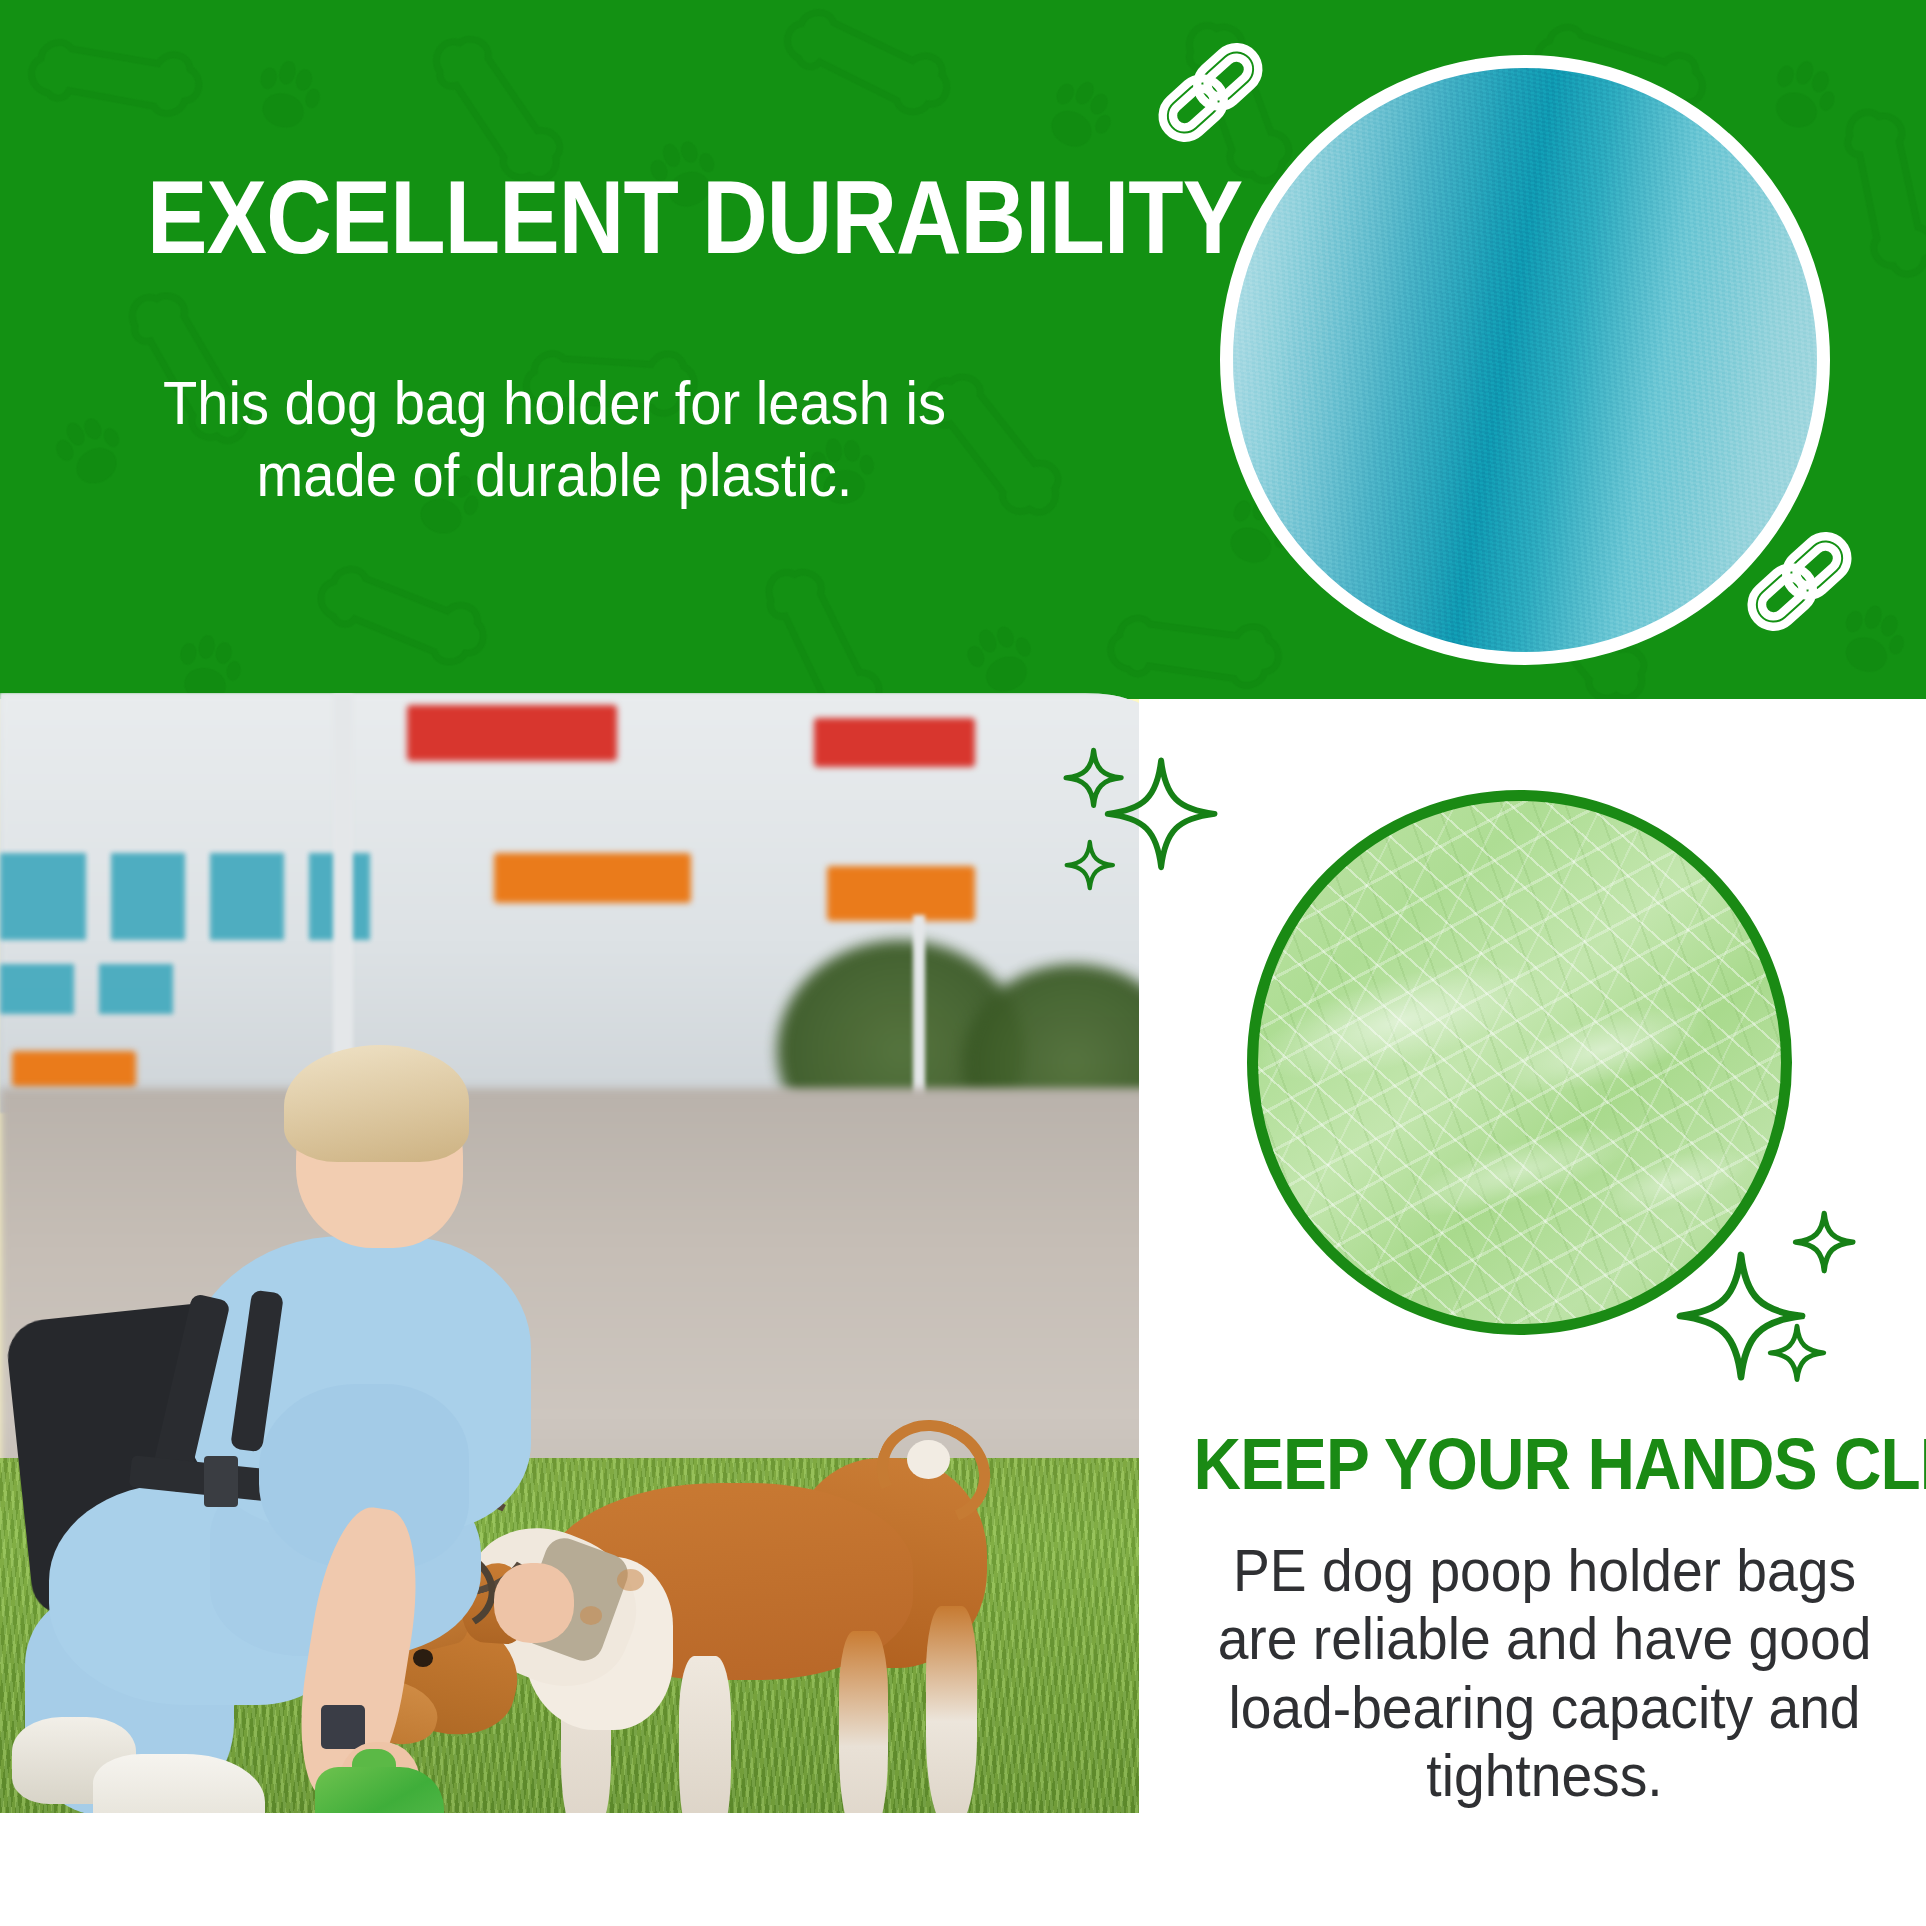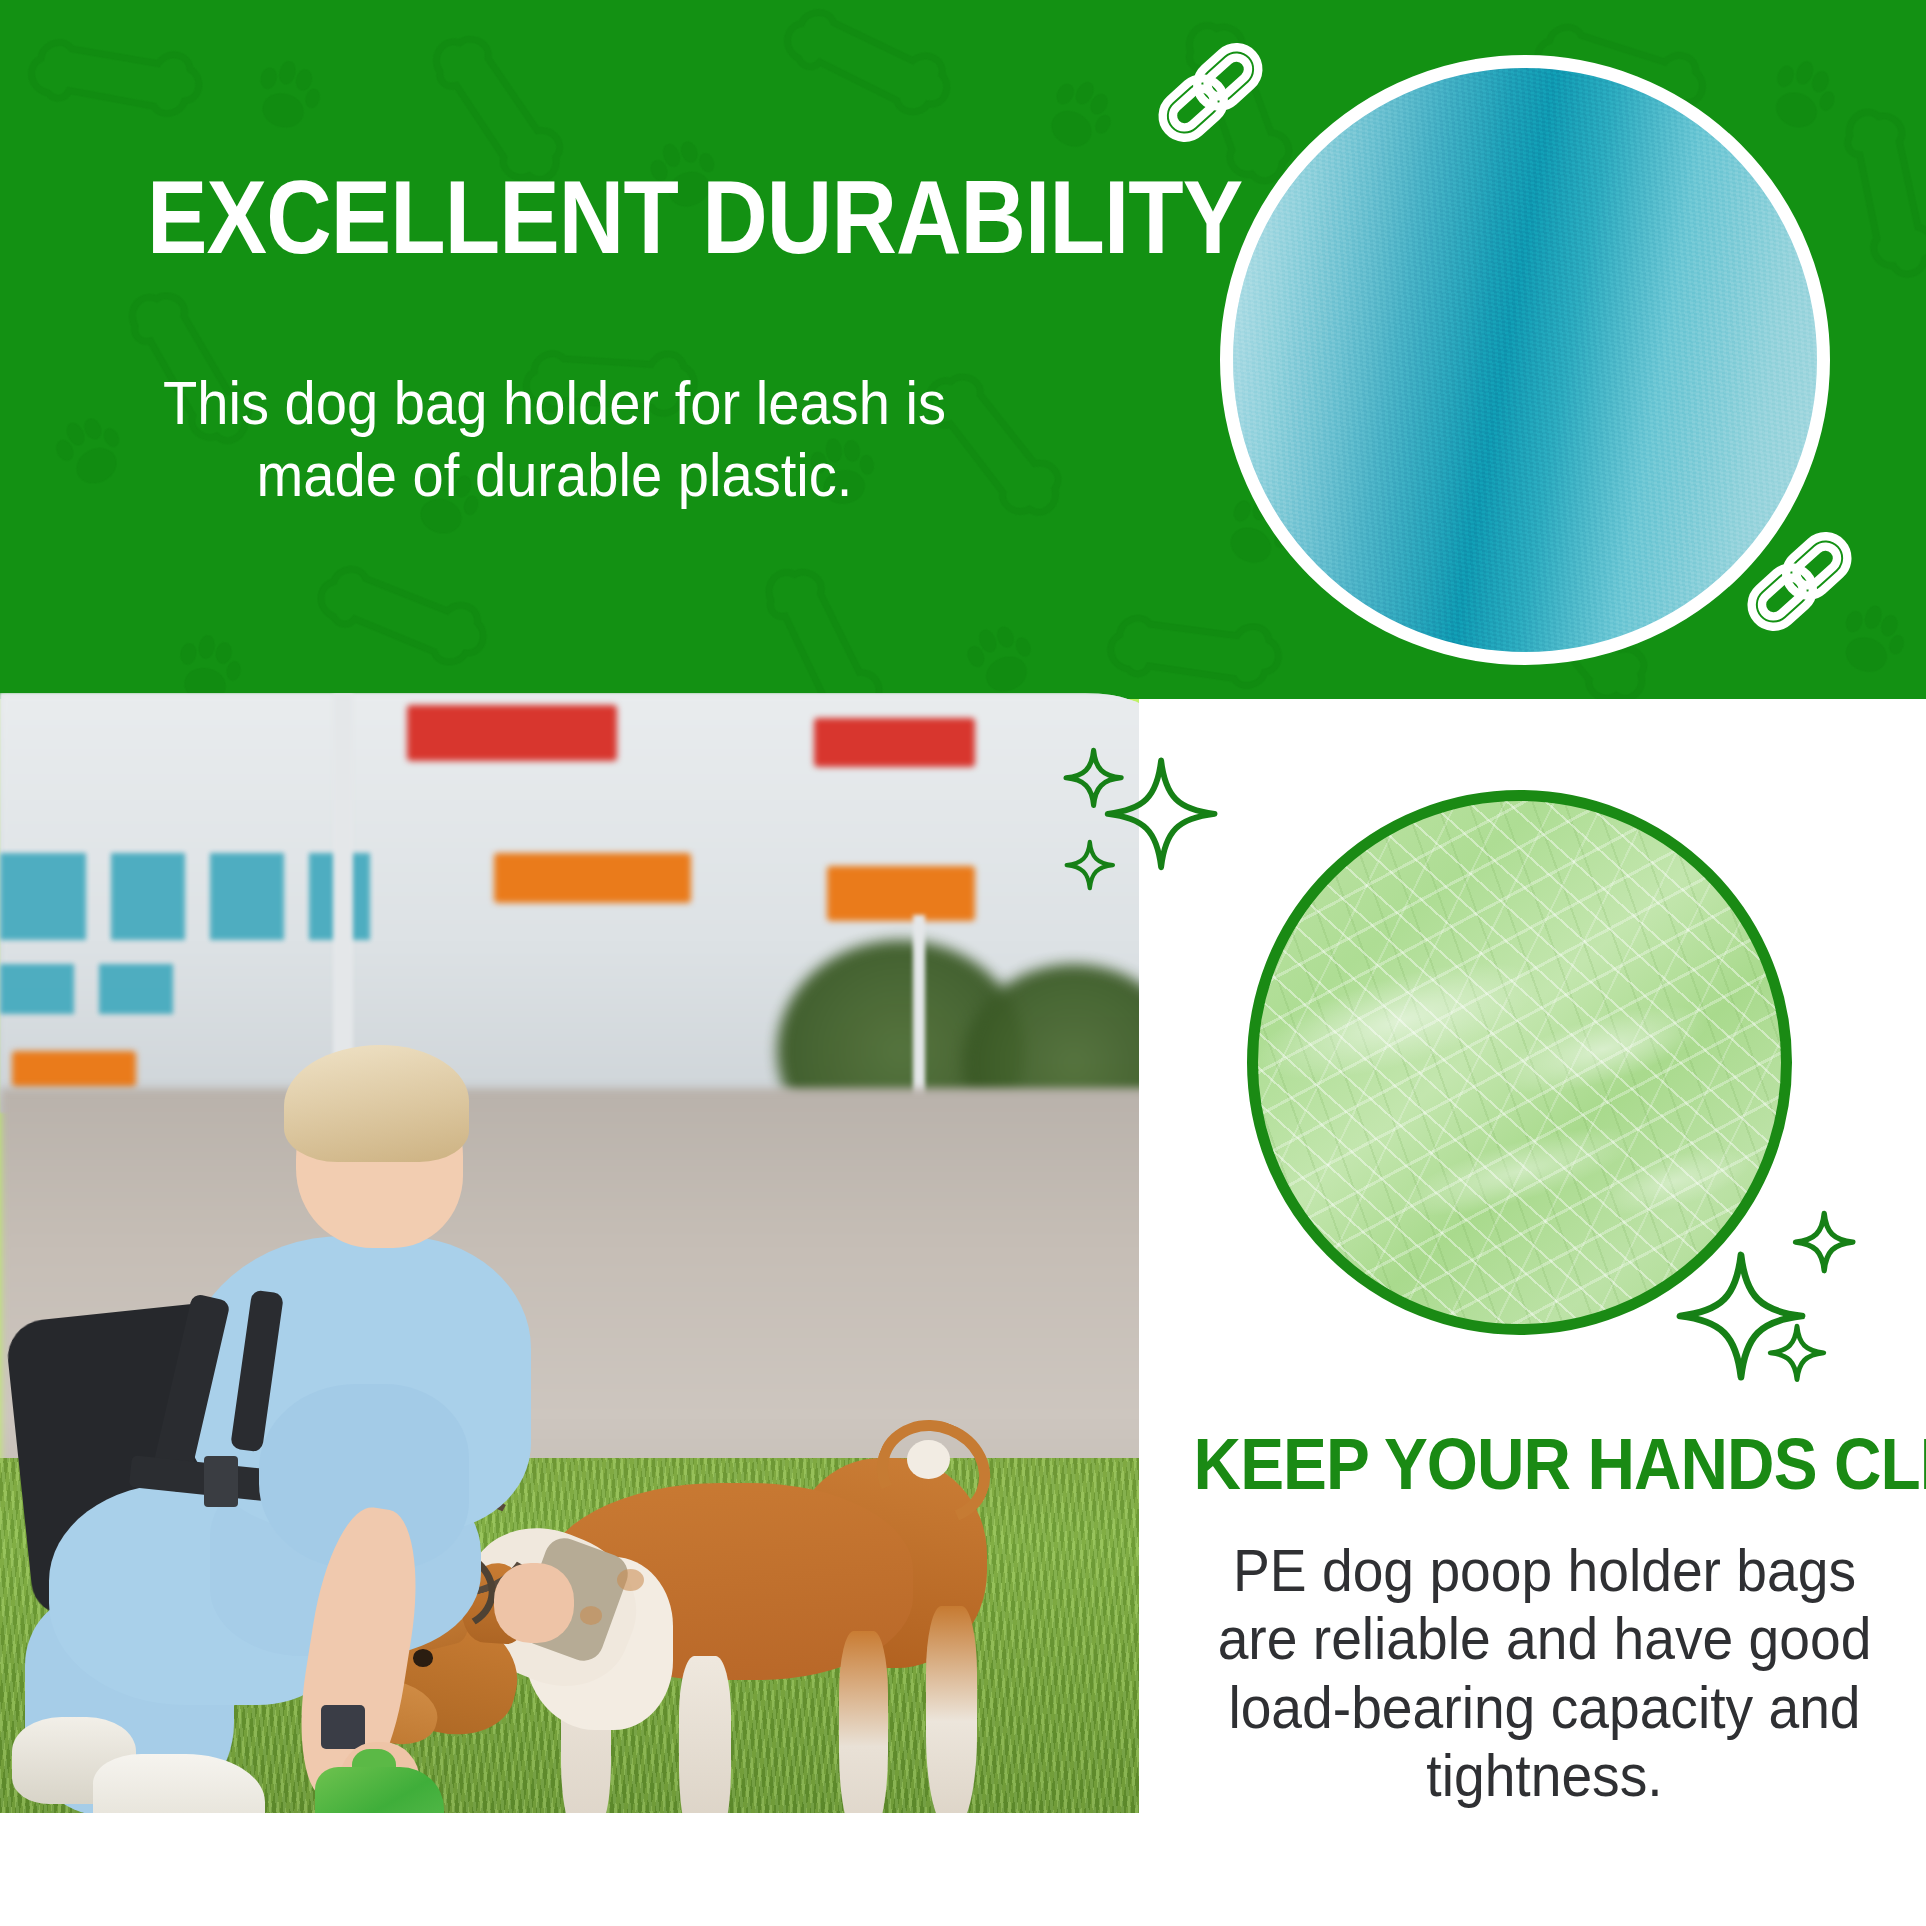--- a/index.html
+++ b/index.html
@@ -2,21 +2,21 @@
 <html><head>
 <meta charset="utf-8">
 <style>
   html,body{margin:0;padding:0;}
   body{
     width:1927px;height:1927px;
     font-family:"Liberation Sans", sans-serif;
     background:#ffffff;
     overflow:hidden;
   }
-  .canvas{position:relative;width:1927px;height:1813px;overflow:hidden;background:#bef264;}
+  .canvas{position:relative;width:1927px;height:1813px;overflow:hidden;background:#fef9c3;}
 
   
   .banner{
     position:absolute;left:0;top:0;width:1927px;height:699px;
     background:#139113;
     overflow:hidden;
   }
   .banner-pattern{
     position:absolute;inset:0;
     opacity:.55;

